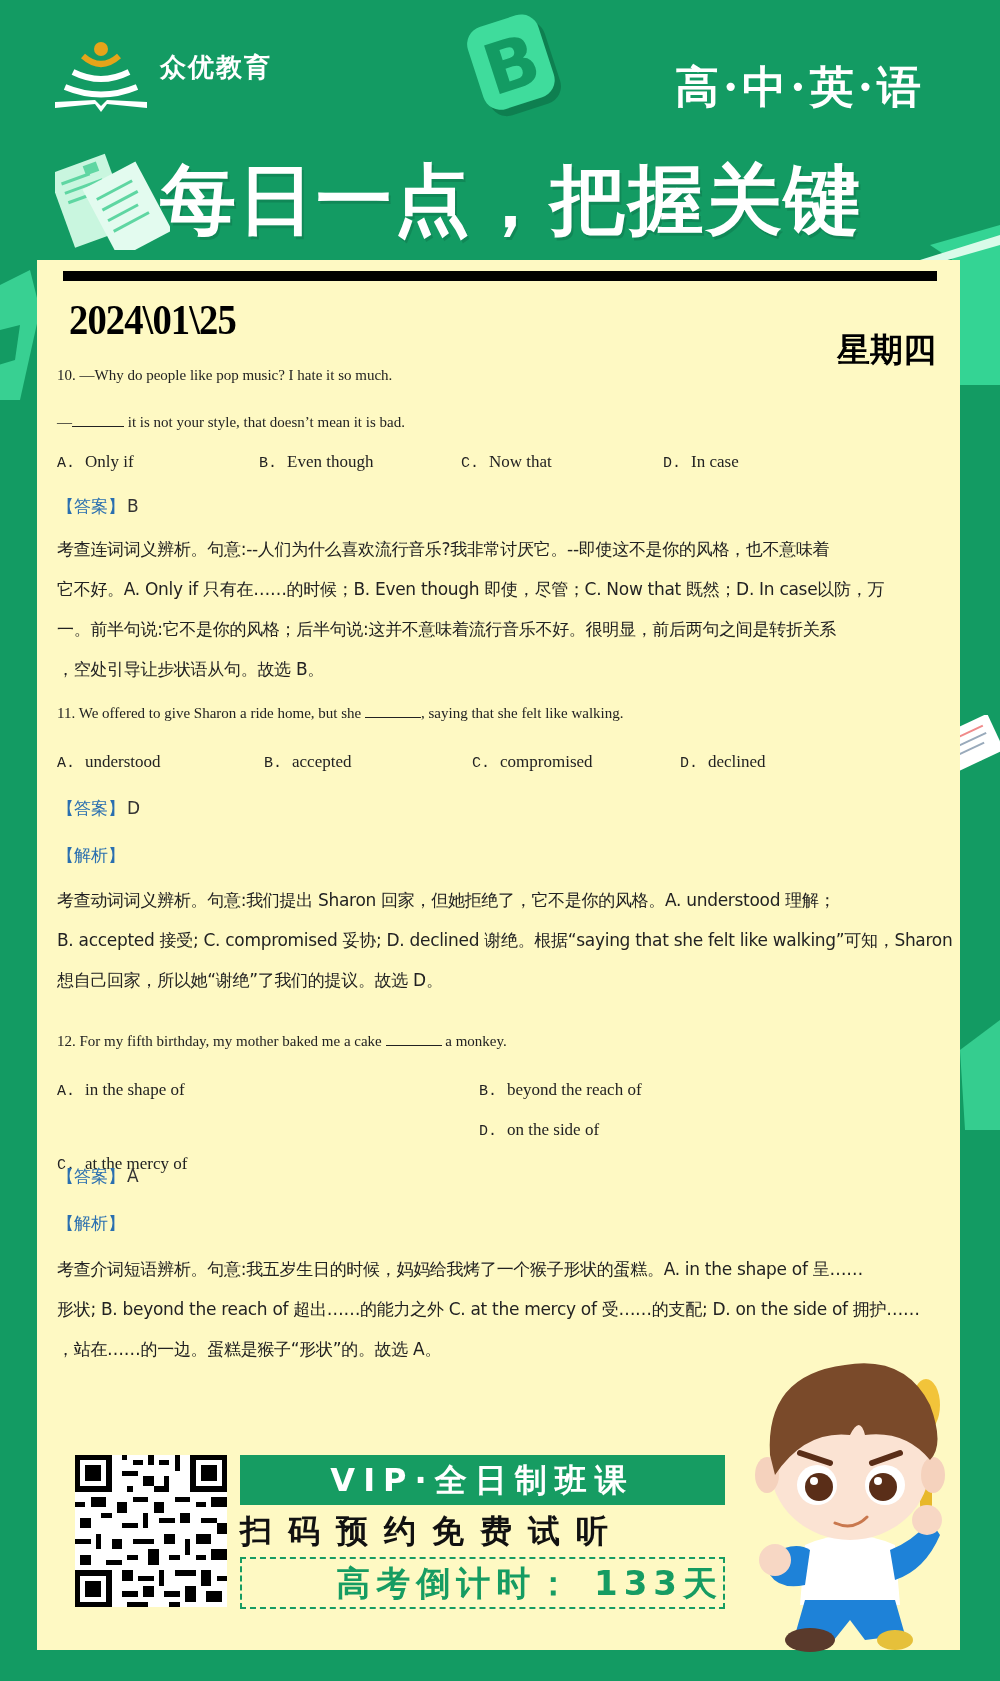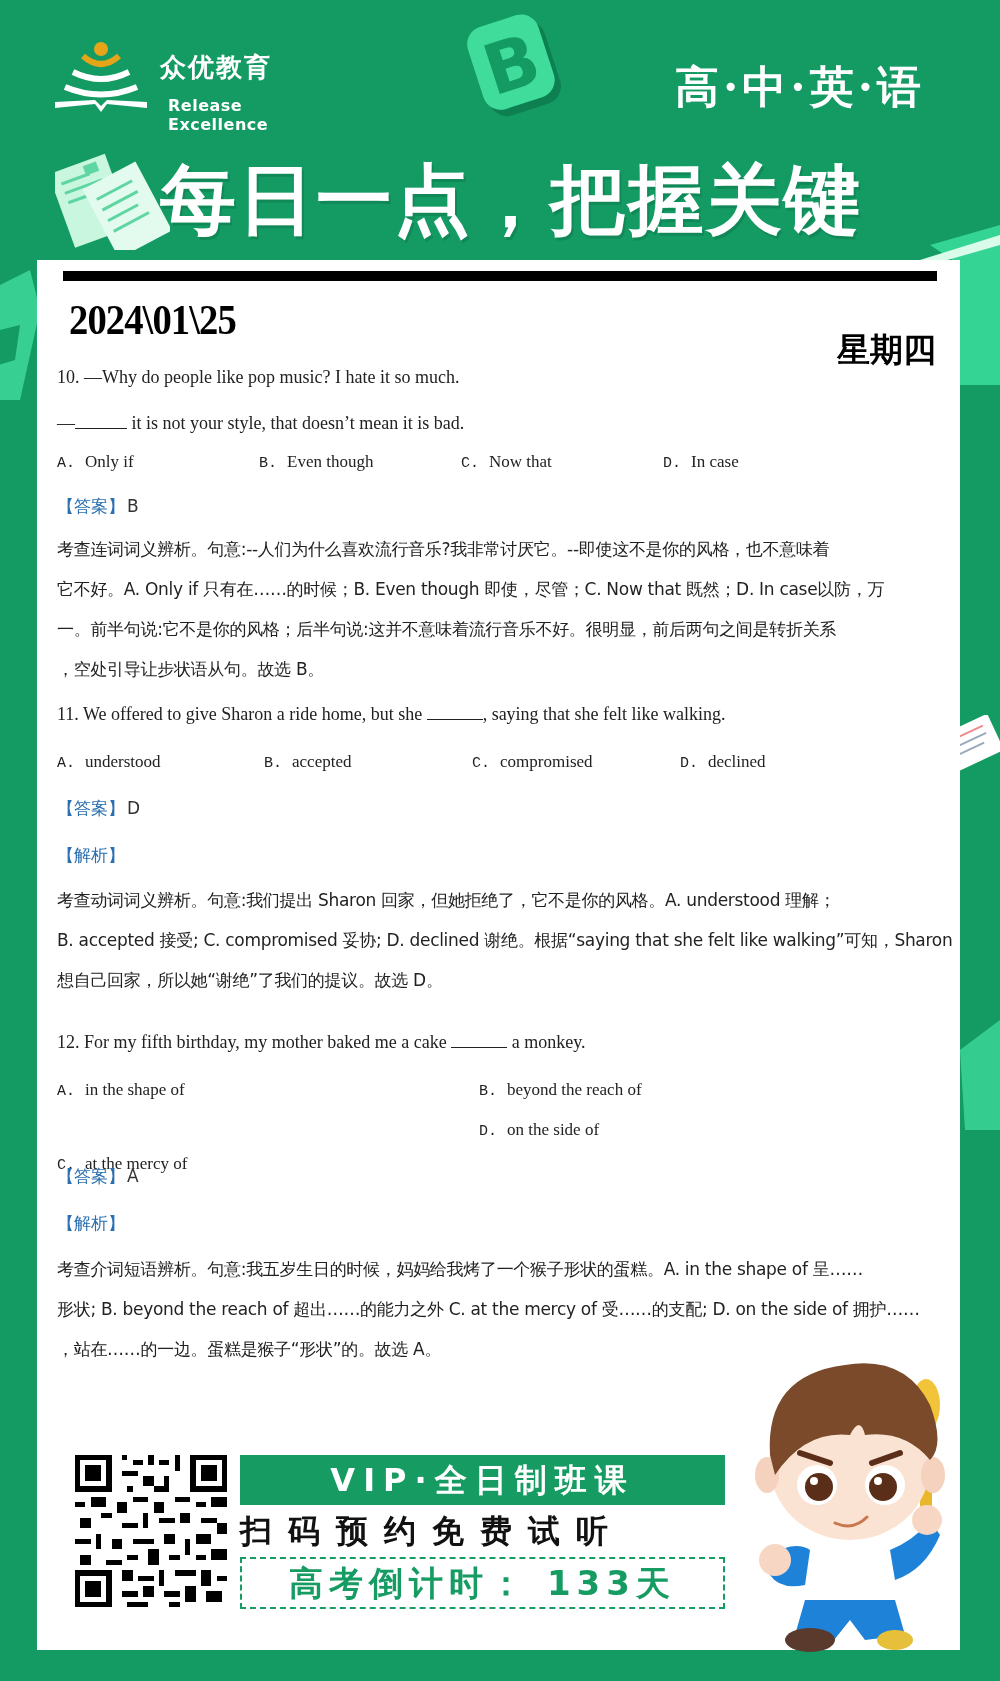--- a/index.html
+++ b/index.html
@@ -23,57 +23,56 @@
 
   .slogan { left: 160px; top: 150px; font-family: "DejaVu Sans", sans-serif; font-weight: bold; font-size: 76px; color: #fff; letter-spacing: 2px; text-shadow: 2px 3px 0 rgba(0,0,0,0.12); white-space: nowrap; }
   .papers { left: 55px; top: 150px; width: 115px; height: 100px; }
 
   .deco-left { left: -10px; top: 270px; width: 50px; height: 130px; }
   .deco-right-top { left: 920px; top: 225px; width: 80px; height: 160px; }
   .deco-right-mid { left: 955px; top: 1020px; width: 45px; height: 110px; }
   .deco-note { left: 912px; top: 715px; width: 88px; height: 70px; }
 
   
-  .card { left: 37px; top: 260px; width: 923px; height: 1390px; background: #ffffff; }
+  .card { left: 37px; top: 260px; width: 923px; height: 1390px; background: #fef9c3; }
   .rule { left: 26px; top: 11px; width: 874px; height: 10px; background: #000; }
   .date { left: 32px; top: 36px; font-family: "Liberation Serif", serif; font-weight: bold; font-size: 42px; color: #000; letter-spacing: -1px; transform: scaleX(0.92); transform-origin: left; }
   .weekday { right: 24px; top: 38px; font-family: "DejaVu Serif", serif; font-weight: bold; font-size: 33px; color: #000; margin-top: 30px; }
 
   .content { left: 20px; top: 100px; width: 880px; font-size: 16.5px; color: #222; }
   .line { position: absolute; left: 0; white-space: nowrap; }
   .cn { font-family: "DejaVu Sans", sans-serif; font-size: 17px; color: #222; letter-spacing: -0.3px; }
-  .q { font-family: "Liberation Serif", serif; font-size: 18px; }
+  .q { font-family: "Liberation Serif", serif; font-size: 15px; }
   .opt { position: absolute; white-space: nowrap; font-family: "Liberation Serif", serif; font-size: 17px; }
   .opt .k { font-family: "Liberation Mono", monospace; font-size: 15px; margin-right: 10px; }
   .tag { font-family: "DejaVu Sans", sans-serif; color: #2a6fb0; font-size: 17px; }
   .tag-val { font-family: "DejaVu Sans", sans-serif; color: #333; font-size: 17px; margin-left: 2px; }
   .blank { display: inline-block; border-bottom: 1px solid #222; height: 14px; vertical-align: baseline; }
 
   
   .qr { left: 75px; top: 1455px; width: 152px; height: 152px; background: #fff; }
   .promo { left: 240px; top: 1455px; width: 485px; }
   .promo-top { width: 485px; height: 50px; background: #169c62; color: #fff; font-family: "DejaVu Sans", sans-serif; font-weight: bold; font-size: 32px; letter-spacing: 8px; text-align: center; line-height: 50px; }
   .promo-mid { width: 485px; height: 52px; color: #111; font-family: "DejaVu Sans", sans-serif; font-weight: bold; font-size: 32px; letter-spacing: 16px; line-height: 52px; }
-  .promo-bottom { width: 485px; height: 52px; border: 2px dashed #169c62; color: #169c62; font-family: "DejaVu Sans", sans-serif; font-weight: bold; font-size: 34px; letter-spacing: 6px; text-align: center; line-height: 48px; }
+  .promo-bottom { width: 485px; height: 52px; border: 2px dashed #169c62; color: #169c62; font-family: "DejaVu Sans", sans-serif; font-weight: bold; font-size: 34px; letter-spacing: 6px; text-align: right; line-height: 48px; }
 
   .mascot { left: 735px; top: 1335px; width: 230px; height: 320px; }
 </style>
 </head>
 <body>
 
 <div class="abs logo">
   <svg class="abs logo-mark" viewBox="0 0 92 72">
     <circle cx="46" cy="7" r="7" fill="#e6a419"></circle>
     <path d="M28 14 Q46 30 64 14" stroke="#e6a419" stroke-width="6" fill="none"></path>
     <path d="M18 30 Q46 44 74 30" stroke="#fff" stroke-width="6" fill="none"></path>
     <path d="M10 45 Q46 60 82 45" stroke="#fff" stroke-width="6" fill="none"></path>
     <path d="M0 66 L40 62 L46 70 L52 62 L92 66 L92 60 L52 58 L46 64 L40 58 L0 60 Z" fill="#fff"></path>
   </svg>
   <div class="abs logo-cn">众优教育</div>
-  <div class="abs logo-en">Release Excellence</div>
 </div>
 
 <svg class="abs b-badge" viewBox="0 0 100 110">
   <g transform="rotate(-18 50 55)">
     <rect x="14" y="16" width="74" height="86" rx="18" fill="#0e7f50"></rect>
     <rect x="10" y="8" width="74" height="86" rx="18" fill="#3fdc9c"></rect>
     <text x="47" y="78" text-anchor="middle" font-family="DejaVu Sans, sans-serif" font-weight="bold" font-size="70" fill="#139b63">B</text>
   </g>
 </svg>
 

